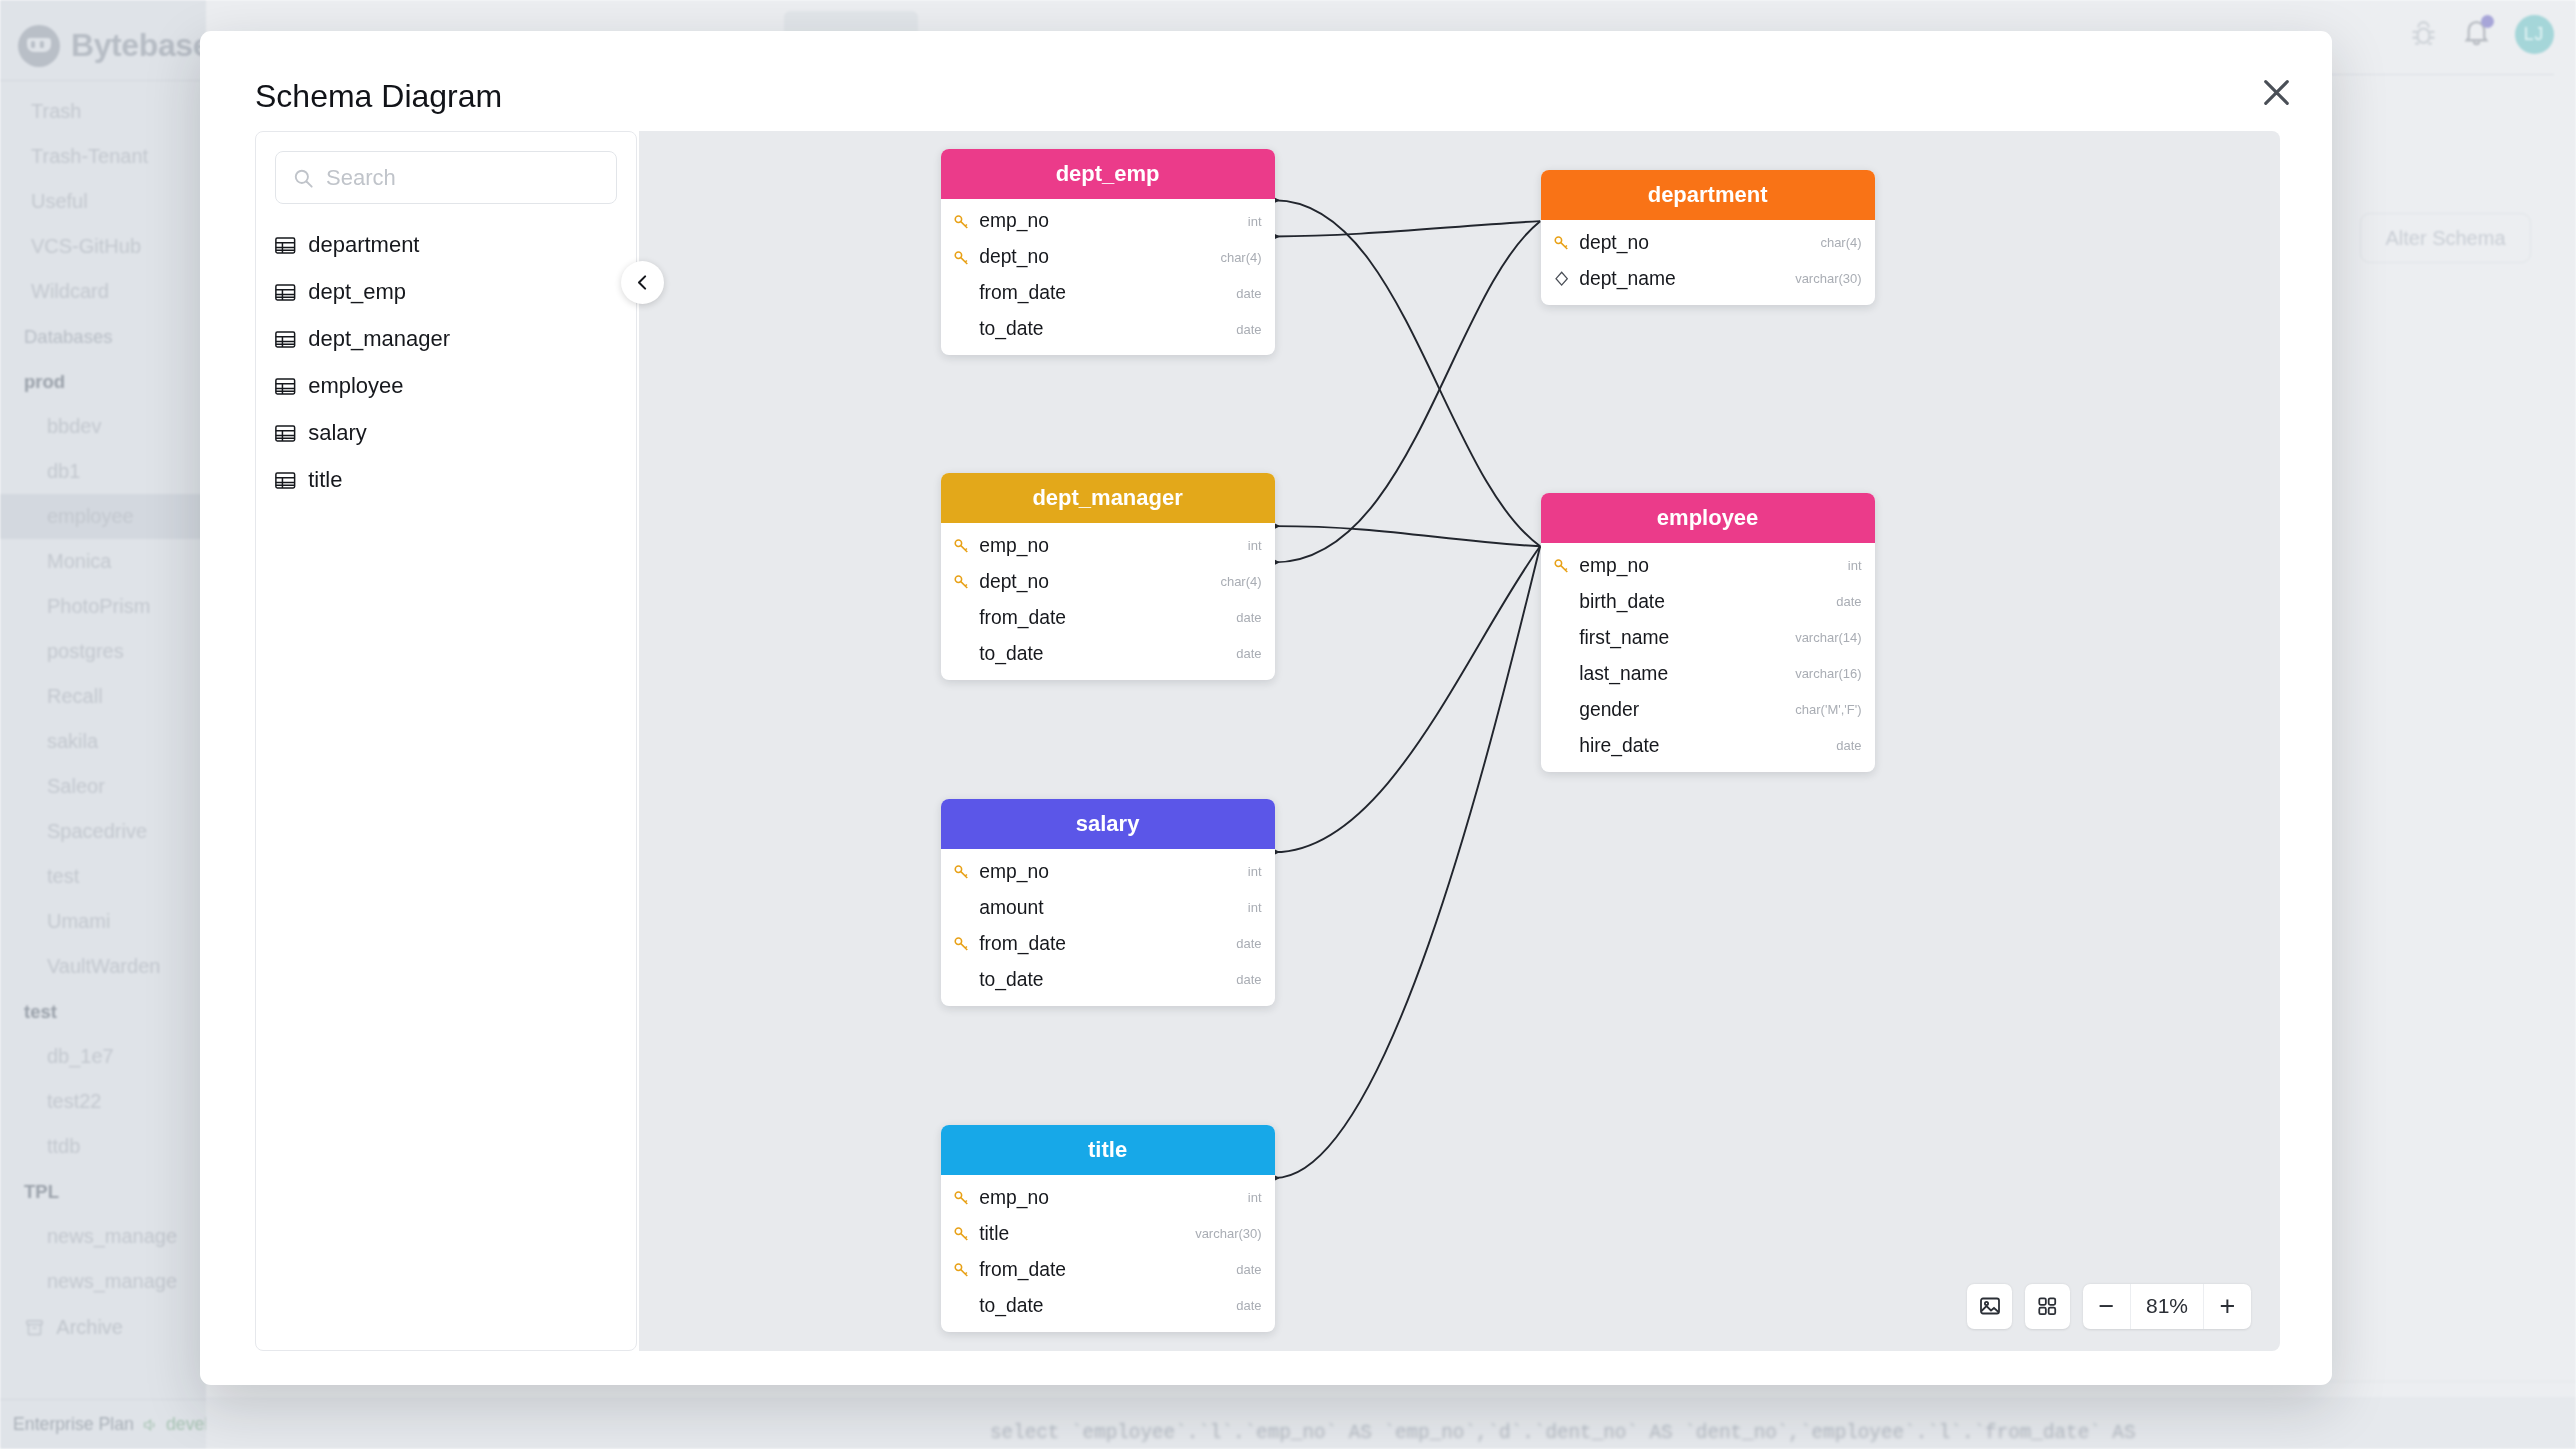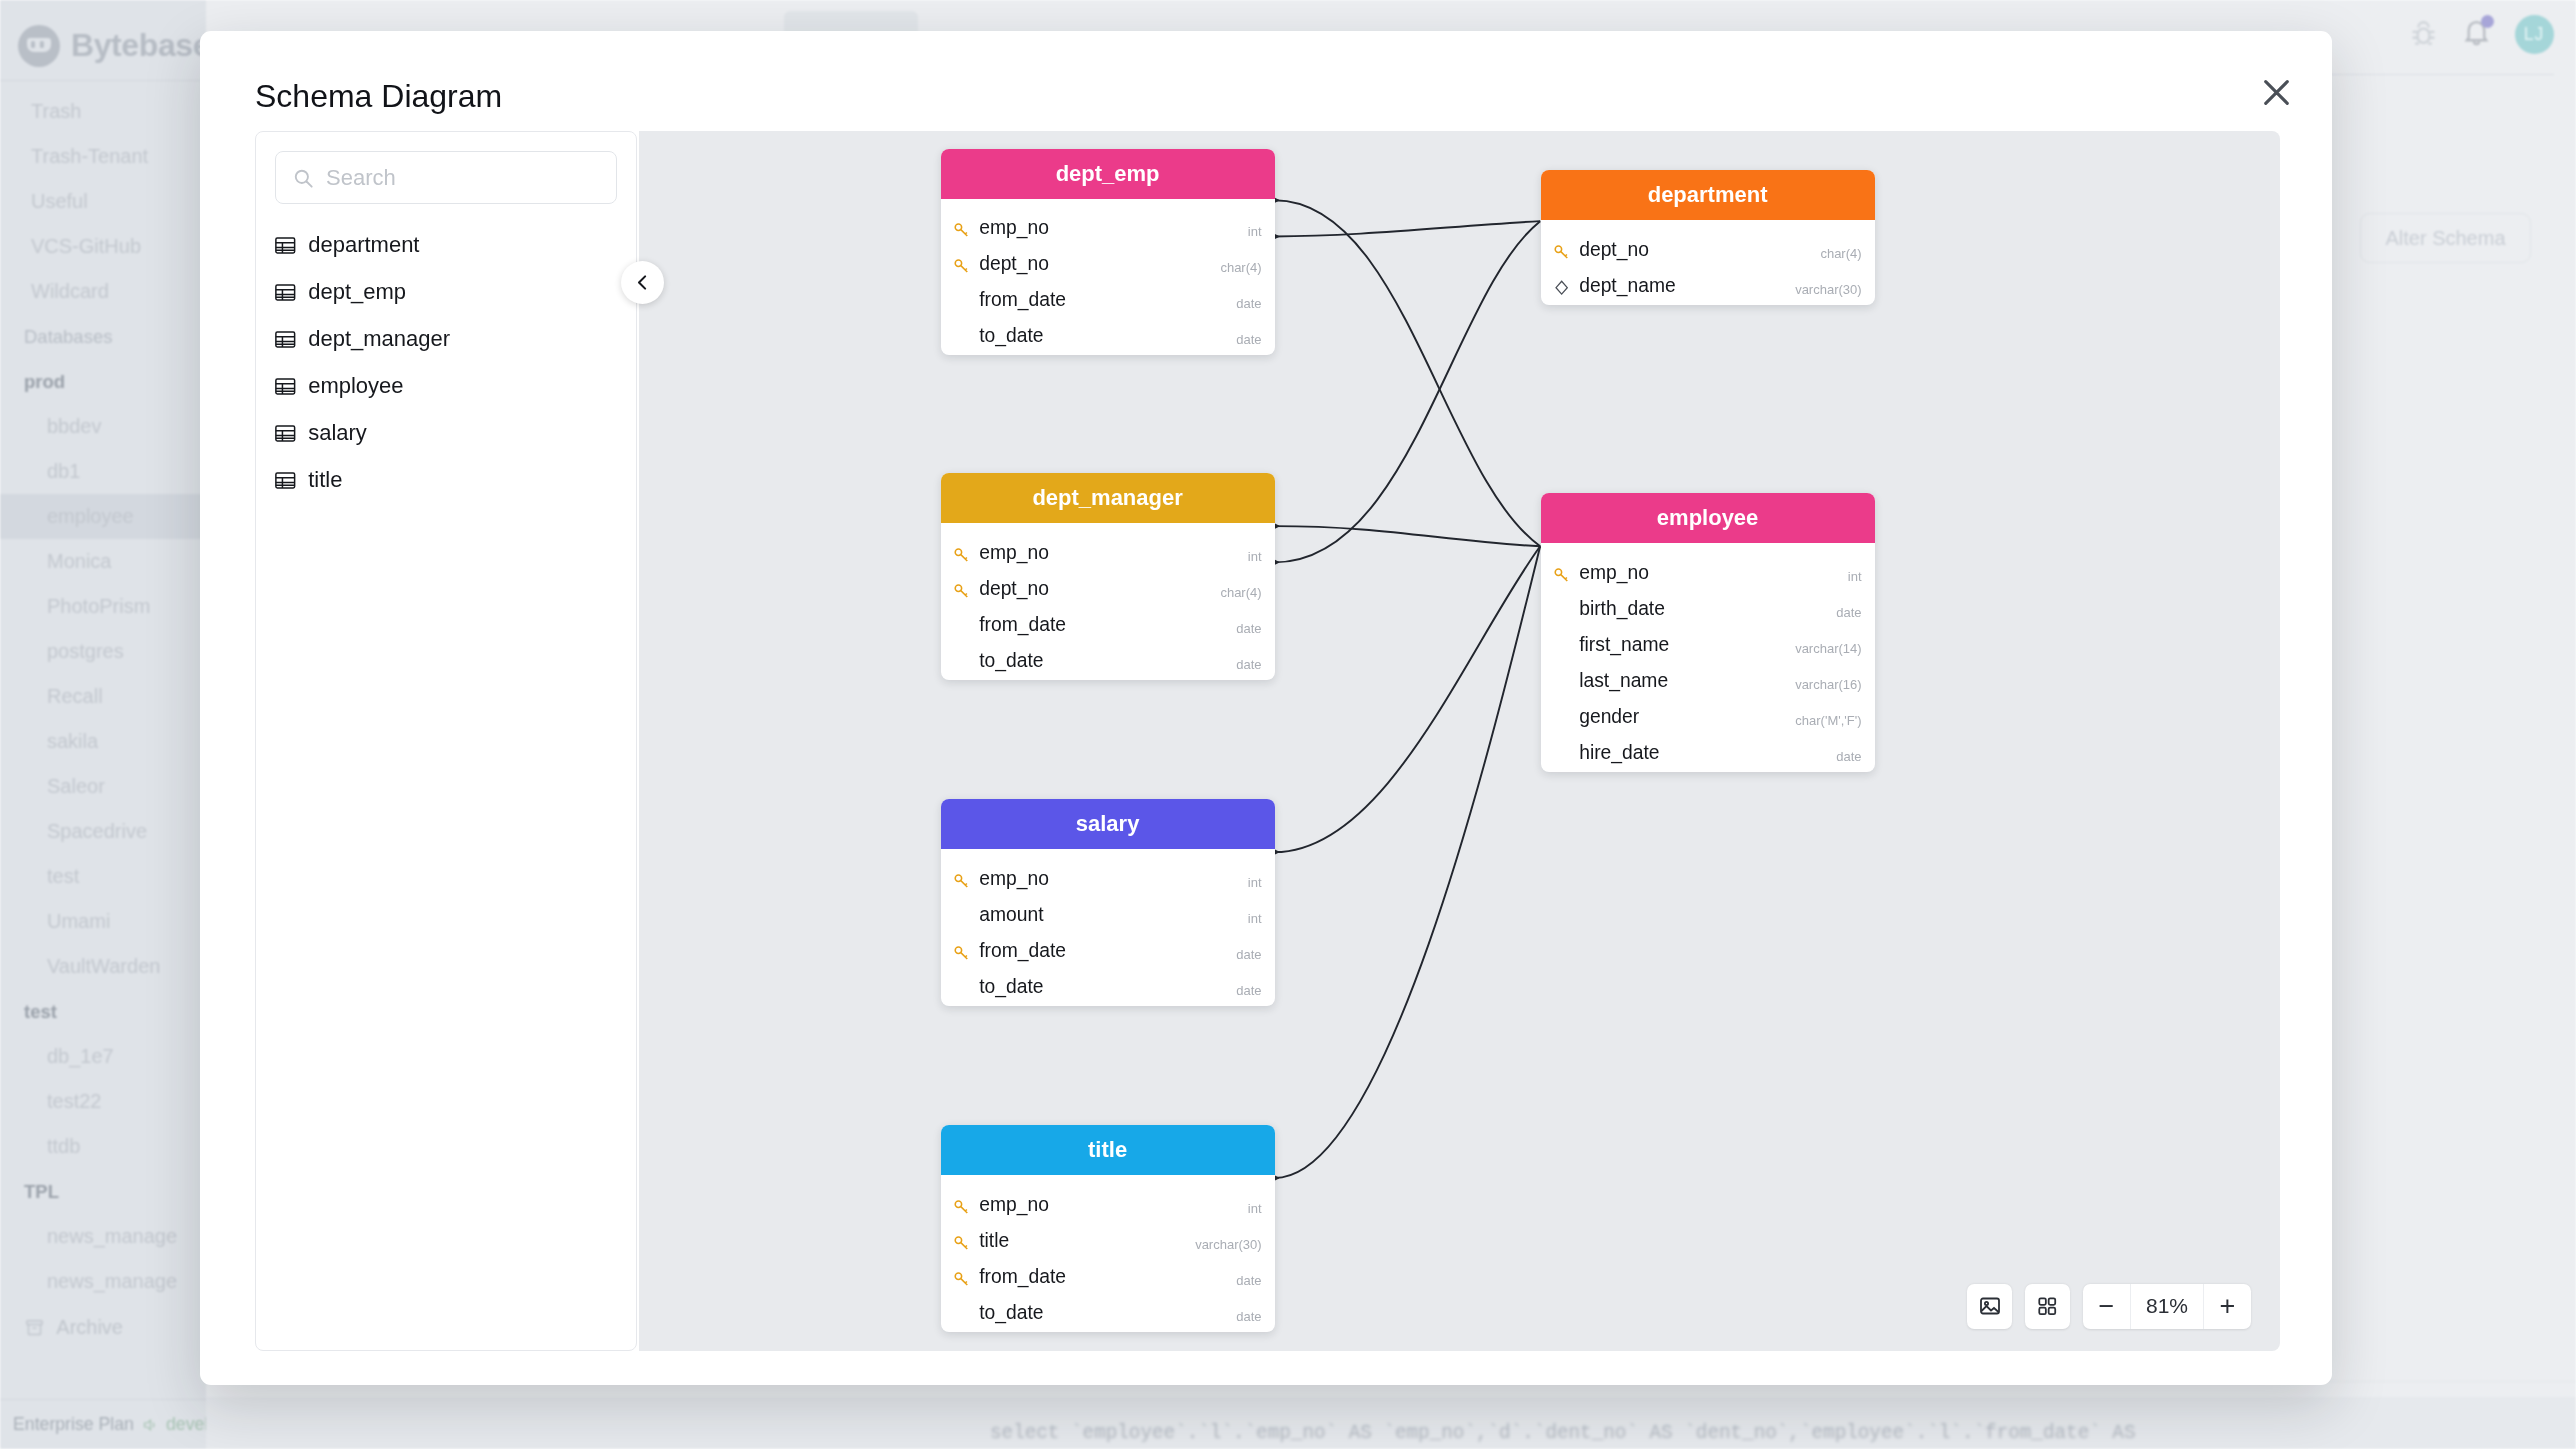--- a/index.html
+++ b/index.html
@@ -185,21 +185,21 @@
     background: #fff; border-radius: 8px;
     box-shadow: 0 2.4px 8px rgba(25,30,40,.13);
     overflow: hidden; z-index: 3; cursor: move;
   }
   .node-head {
     height: 50px; display: flex; align-items: center; justify-content: center;
     color: #fff; font-size: 22px; font-weight: 700;
   }
   .node-rows { padding: 4.8px 0 8px 0; }
   .node-row {
-    height: 36px; display: flex; align-items: flex-end;
+    height: 36px; display: flex; align-items: center;
     padding: 0 13px 0 11.3px; gap: 8px;
   }
   .key-slot { width: 19.3px; height: 19.3px; flex: none; }
   .col-name { font-size: 19.3px; color: #16181d; flex: 1; }
   .col-type { font-size: 13px; color: #a9adb4; }
 
   
   .canvas-toolbar {
     position: absolute; right: 29px; bottom: 22.5px;
     display: flex; align-items: center; gap: 13px; z-index: 8;

